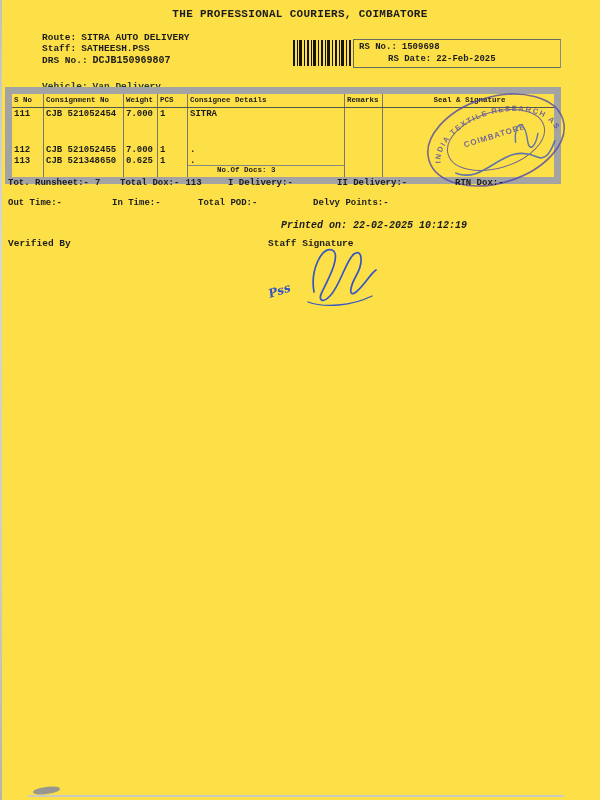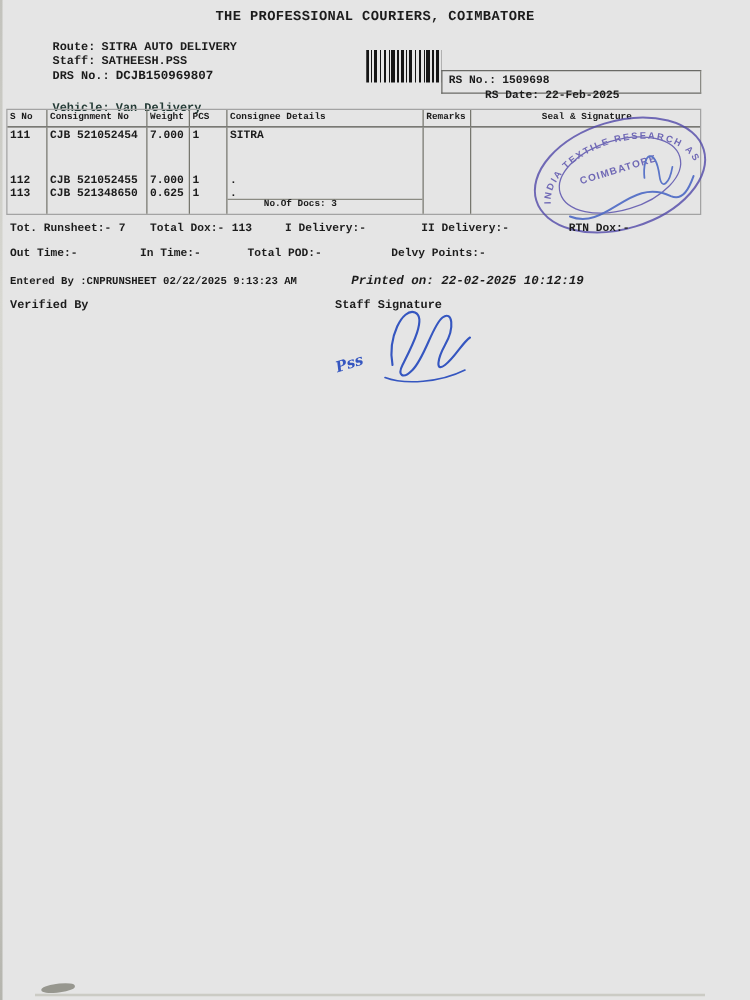--- a/index.html
+++ b/index.html
@@ -3,21 +3,21 @@
 <meta charset="utf-8">
 <style>
   * { margin:0; padding:0; box-sizing:border-box; }
   html,body { width:600px; height:800px; }
   body {
     background:#ffffff;
     font-family:"Liberation Mono","DejaVu Sans Mono",monospace;
     color:#1c1c1c;
     font-weight:bold;
   }
-  .page { position:relative; width:600px; height:800px; background:#e5e5e5; overflow:hidden; }
+  .page { position:relative; width:600px; height:800px; background:#fde047; overflow:hidden; }
   .abs { position:absolute; white-space:nowrap; }
 
   .doc-title { top:8px; left:0; width:100%; text-align:center; font-size:11px; letter-spacing:.3px; }
   .doc-subtitle { top:21px; left:0; width:100%; text-align:center; font-size:10.5px; }
 
   .info-line { font-size:9.5px;padding-left:34px; }
   .lbl { margin-right:5px; }
   .route-line { top:32px; left:8px; }
   .staff-line { top:43px; left:8px; }
   .drs-line { top:55px; left:8px; }
@@ -25,28 +25,28 @@
   .vehicle-line { top:81px; left:8px; color:#243b36; }
 
   .barcode { top:40px; left:293px; width:60px; height:26px;
     background-image:repeating-linear-gradient(90deg,
       #151515 0 2px, transparent 2px 4px,
       #151515 4px 5px, transparent 5px 6px,
       #151515 6px 9px, transparent 9px 11px,
       #151515 11px 12px, transparent 12px 14px);
   }
 
-  .rs-box { top:56px; left:353px; width:208px; height:19px;
+  .rs-box { top:39px; left:353px; width:208px; height:29px;
     border:1px solid #6a6a66; border-right:1px solid #8a8a84; }
   .rs-line { position:absolute; left:5px; font-size:9px; white-space:nowrap; }
   .rs-no-line { top:2px; }
   .rs-date-line { top:14px;padding-left:29px; }
 
   
-  .rtable { position:absolute; top:87px; left:5px; width:556px; border:1px solid #a3a3a3; background:transparent; }
+  .rtable { position:absolute; top:87px; left:5px; width:556px; border:7px solid #a3a3a3; background:transparent; }
   .thead, .tbody { display:grid; grid-template-columns:32px 80px 34px 30px 157px 38px 1fr; }
   .thead { height:14px; border-bottom:1px solid #55554f; }
   .th { font-size:7.5px; padding:2px 0 0 2px; border-right:1px solid #77776f; overflow:hidden; white-space:nowrap; }
   .th:last-child { border-right:none; text-align:center; }
   .tbody { height:69px; }
   .tcol { position:relative; border-right:1px solid #77776f; }
   .tcol:last-child { border-right:none; }
   .cv { position:absolute; left:2px; font-size:9px; white-space:nowrap; }
   .r1 { top:1px; } .r2 { top:37px; } .r3 { top:48px; }
   .docs-line { position:absolute; left:0; right:0; top:57px; border-top:1px solid #8a8a82; }
@@ -169,21 +169,20 @@
   </div>
   <div class="abs sum y1 s-i">I Delivery:-</div>
   <div class="abs sum y1 s-ii">II Delivery:-</div>
   <div class="abs sum y1 s-rtn">RTN Dox:-</div>
 
   <div class="abs sum y2 s-out">Out Time:-</div>
   <div class="abs sum y2 s-in">In Time:-</div>
   <div class="abs sum y2 s-pod">Total POD:-</div>
   <div class="abs sum y2 s-delvy">Delvy Points:-</div>
 
-  <div class="abs entered-line">Entered By :CNPRUNSHEET 02/22/2025 9:13:23 AM</div>
   <div class="abs printed-line">Printed on: 22-02-2025 10:12:19</div>
 
   <div class="abs verified-line">Verified By</div>
   <div class="abs staffsig-line">Staff Signature</div>
 
   <svg class="sig-svg" viewBox="0 0 140 72">
     <text x="18" y="58" font-size="12" font-style="italic" font-family="DejaVu Serif, serif" transform="rotate(-18 18 58)" fill="#3556c0">Pss</text>
     <path d="M 62,52 C 58,30 70,6 80,10 C 90,14 76,40 70,52 C 66,60 70,64 78,56 C 88,46 94,20 102,14 C 110,8 112,22 104,36 C 98,47 96,58 104,52 C 112,46 118,34 124,30" fill="none" stroke-width="1.7" stroke-linecap="round" stroke="#3556c0"></path>
     <path d="M 56,62 C 72,68 100,66 120,56" fill="none" stroke-width="1.3" stroke-linecap="round" stroke="#3556c0"></path>
   </svg>

